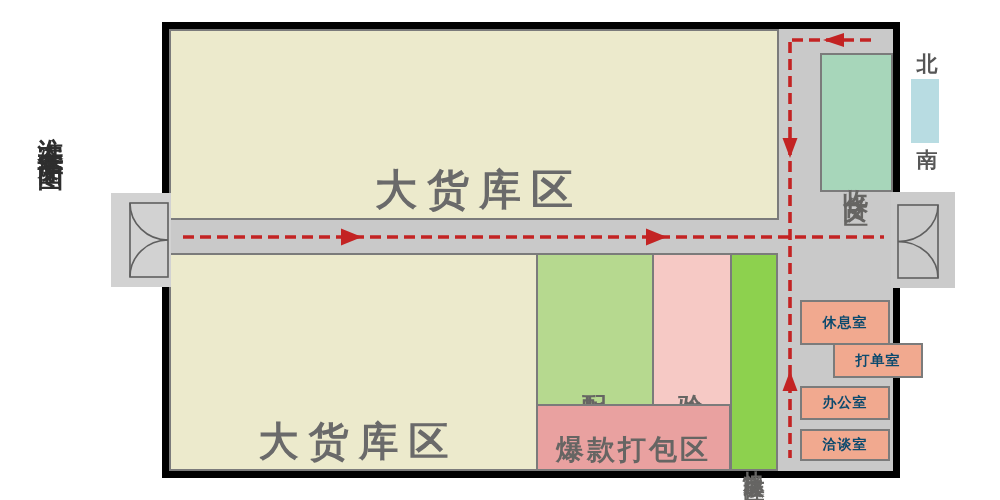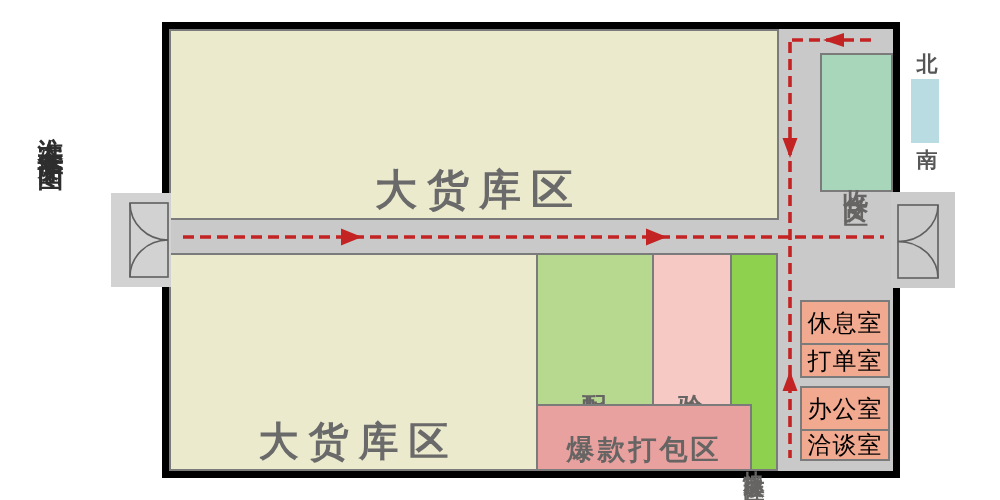--- a/index.html
+++ b/index.html
@@ -31,38 +31,38 @@
   .v-label{
     writing-mode:vertical-rl;text-orientation:upright;
     font-weight:bold;color:#666563;
   }
 
   .zone-top-warehouse   {left:169px;top:29px;  width:610px;height:191px;background:#eceacc;}
   .zone-bottom-warehouse{left:169px;top:253px; width:369px;height:218px;background:#eceacc;}
   .zone-picking         {left:536px;top:253px; width:118px;height:153px;background:#b6d98f;}
   .zone-inspection      {left:652px;top:253px; width:80px; height:153px;background:#f6c9c5;}
   .zone-express         {left:730px;top:253px; width:48px; height:218px;background:#8dd14e;}
-  .zone-hotpack         {left:536px;top:404px; width:216px;height:67px; background:#e9a1a0;}
+  .zone-hotpack         {left:536px;top:404px; width:195px;height:67px; background:#e9a1a0;}
   .zone-receiving       {left:820px;top:53px;  width:73px; height:139px;background:#a7d6ba;}
 
   .lbl-picking,.lbl-inspection{font-size:25px;letter-spacing:6px;}
   .lbl-express{font-size:21px;letter-spacing:3px;}
   .lbl-receiving{font-size:25px;letter-spacing:7px;}
   .lbl-hotpack{font-size:28px;letter-spacing:3px;}
 
   
   .room{
     position:absolute;left:800px;width:90px;box-sizing:border-box;
     border:2px solid #7b7b7b;background:#f1a98f;
     display:flex;align-items:center;justify-content:center;z-index:2;
   }
-  .room-label{font-size:24px;font-weight:normal;color:#000000;letter-spacing:1px;}
+  .room-label{font-size:14px;font-weight:bold;color:#0c4a6e;letter-spacing:1px;}
   .room-1{top:300px;height:45px;}
-  .room-2{top:343px;height:35px;}
-  .room-3{top:386px;height:45px;}
+  .room-2{top:343px;height:35px;margin-left:33px;}
+  .room-3{top:386px;height:34px;}
   .room-4{top:429px;height:32px;}
 
   
   .vestibule{position:absolute;z-index:4;}
   .vestibule-left {left:111px;top:193px;width:60px;height:94px;background:#d2d2d2;}
   .vestibule-right{left:891px;top:192px;width:64px;height:96px;background:#cbcbcb;}
 
   
   .compass-label{position:absolute;left:905px;width:44px;text-align:center;
     font-size:21px;font-weight:bold;color:#565656;}

